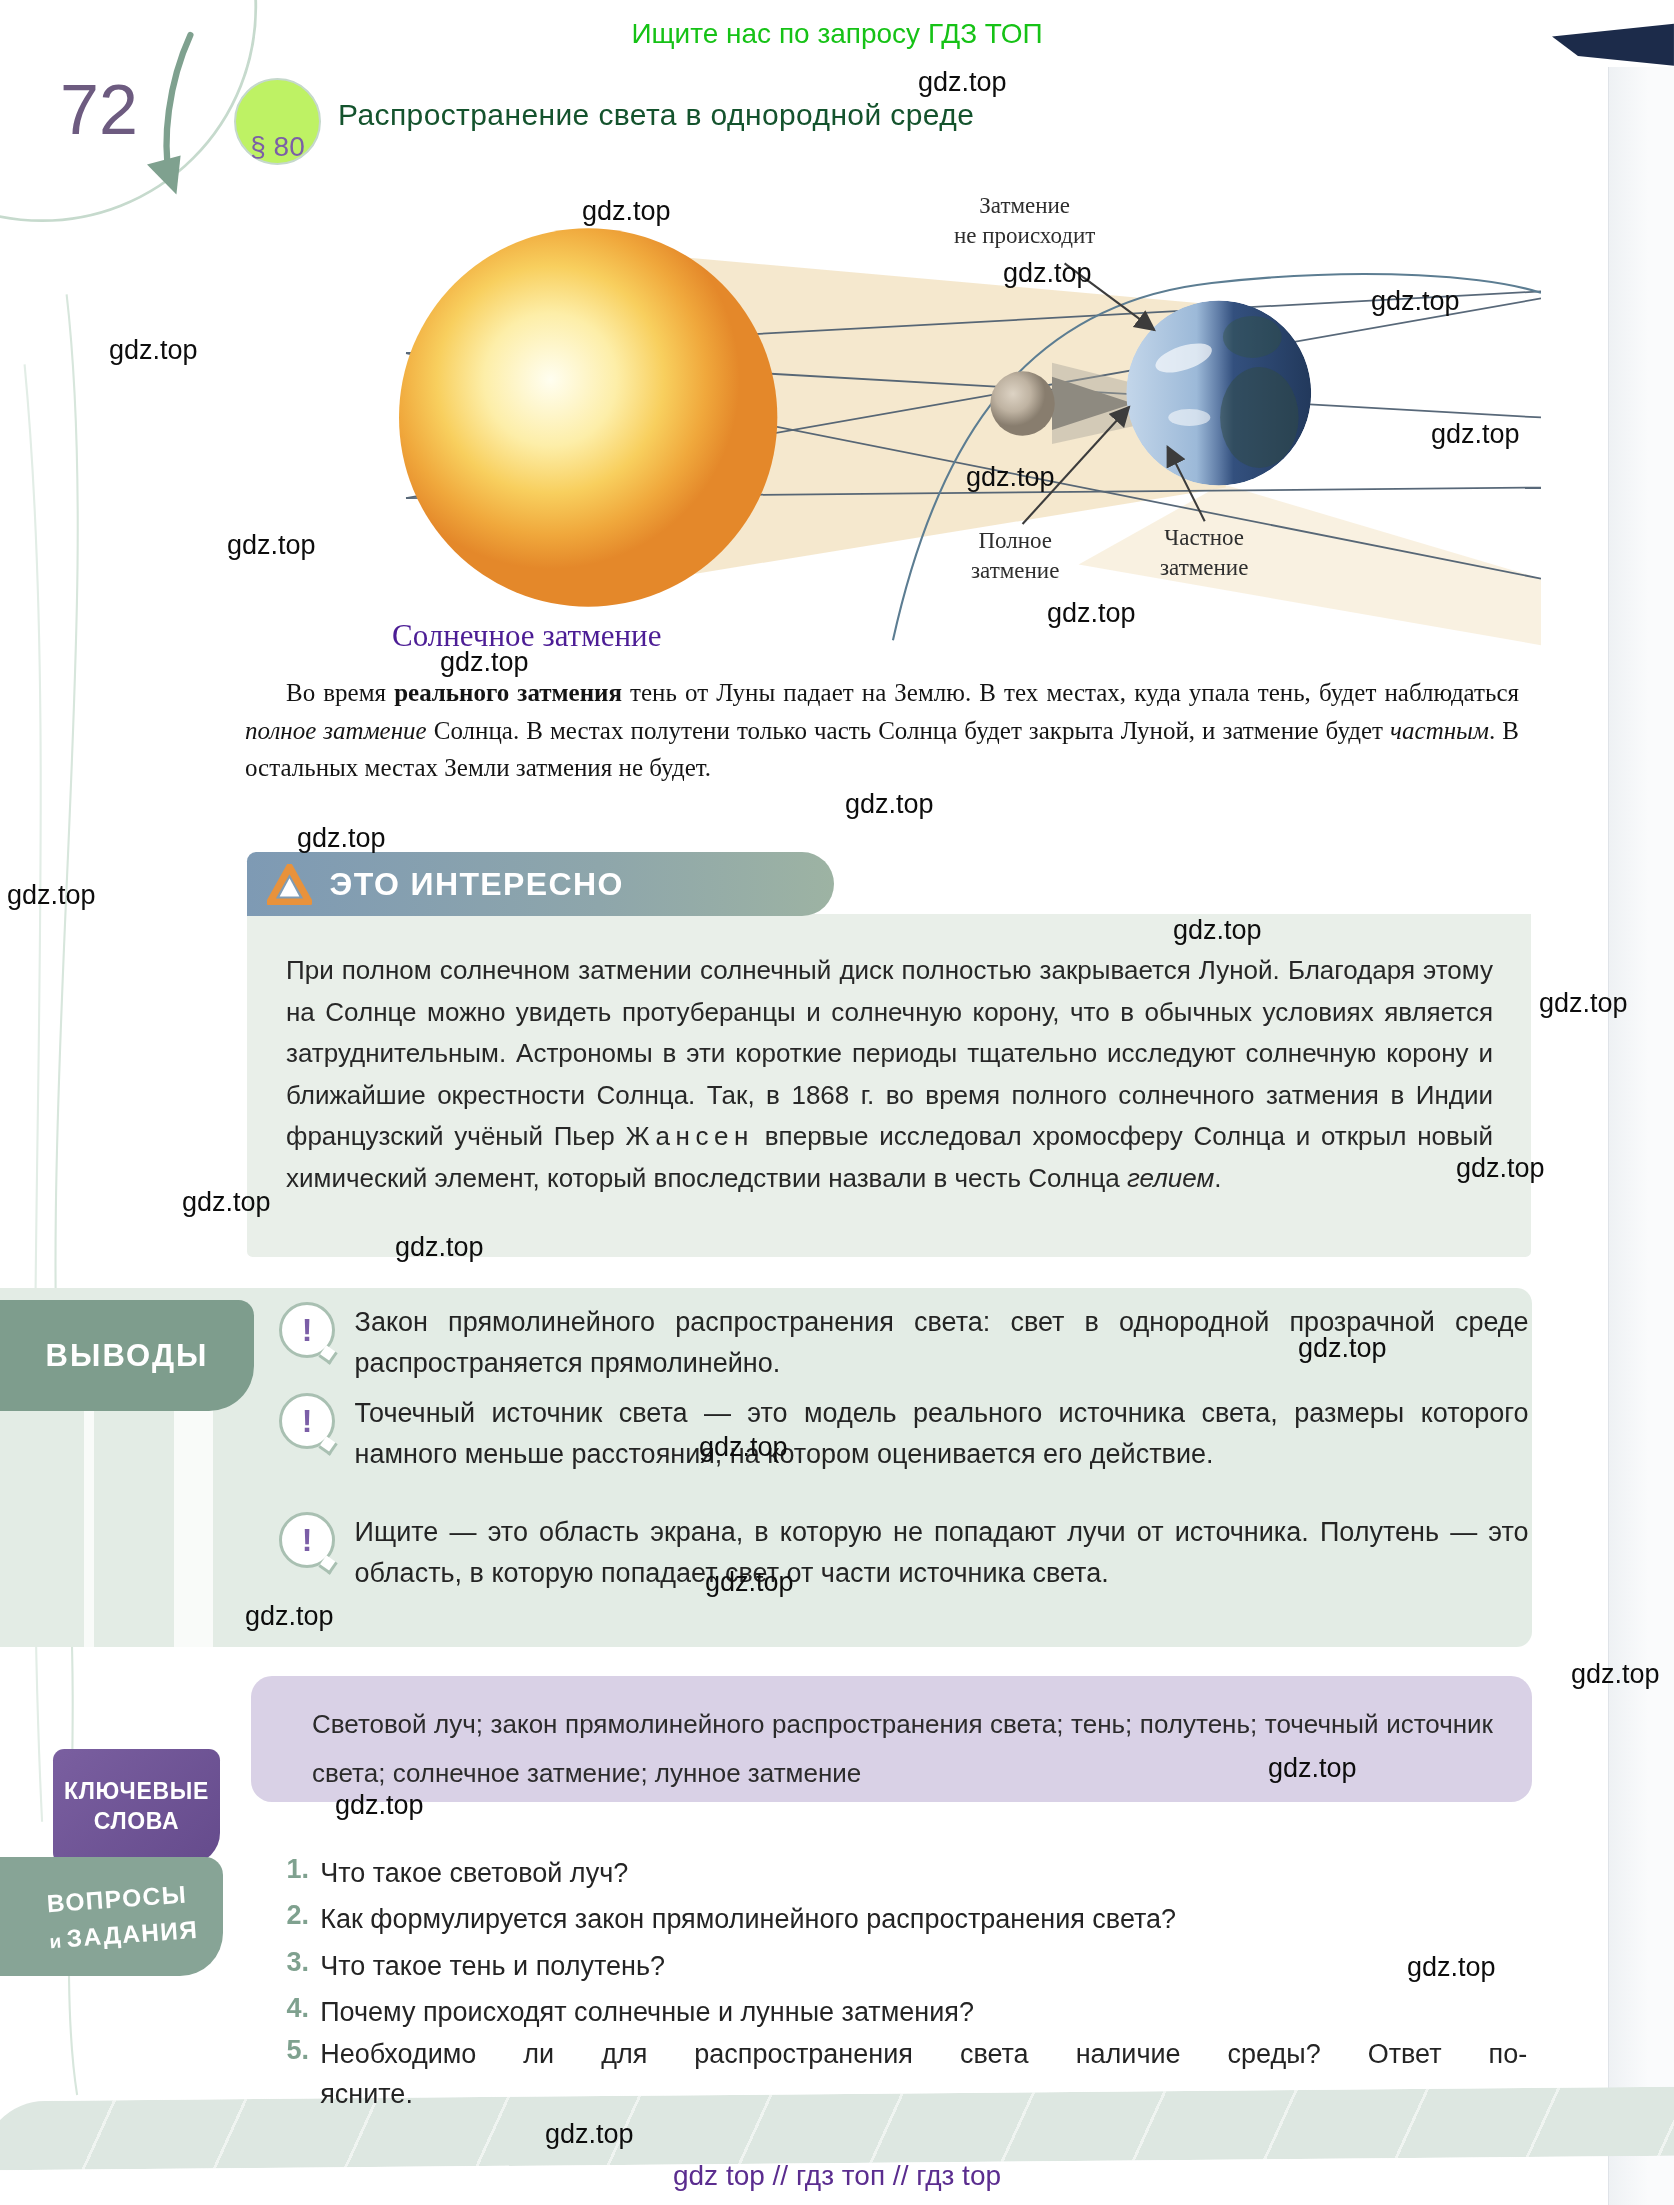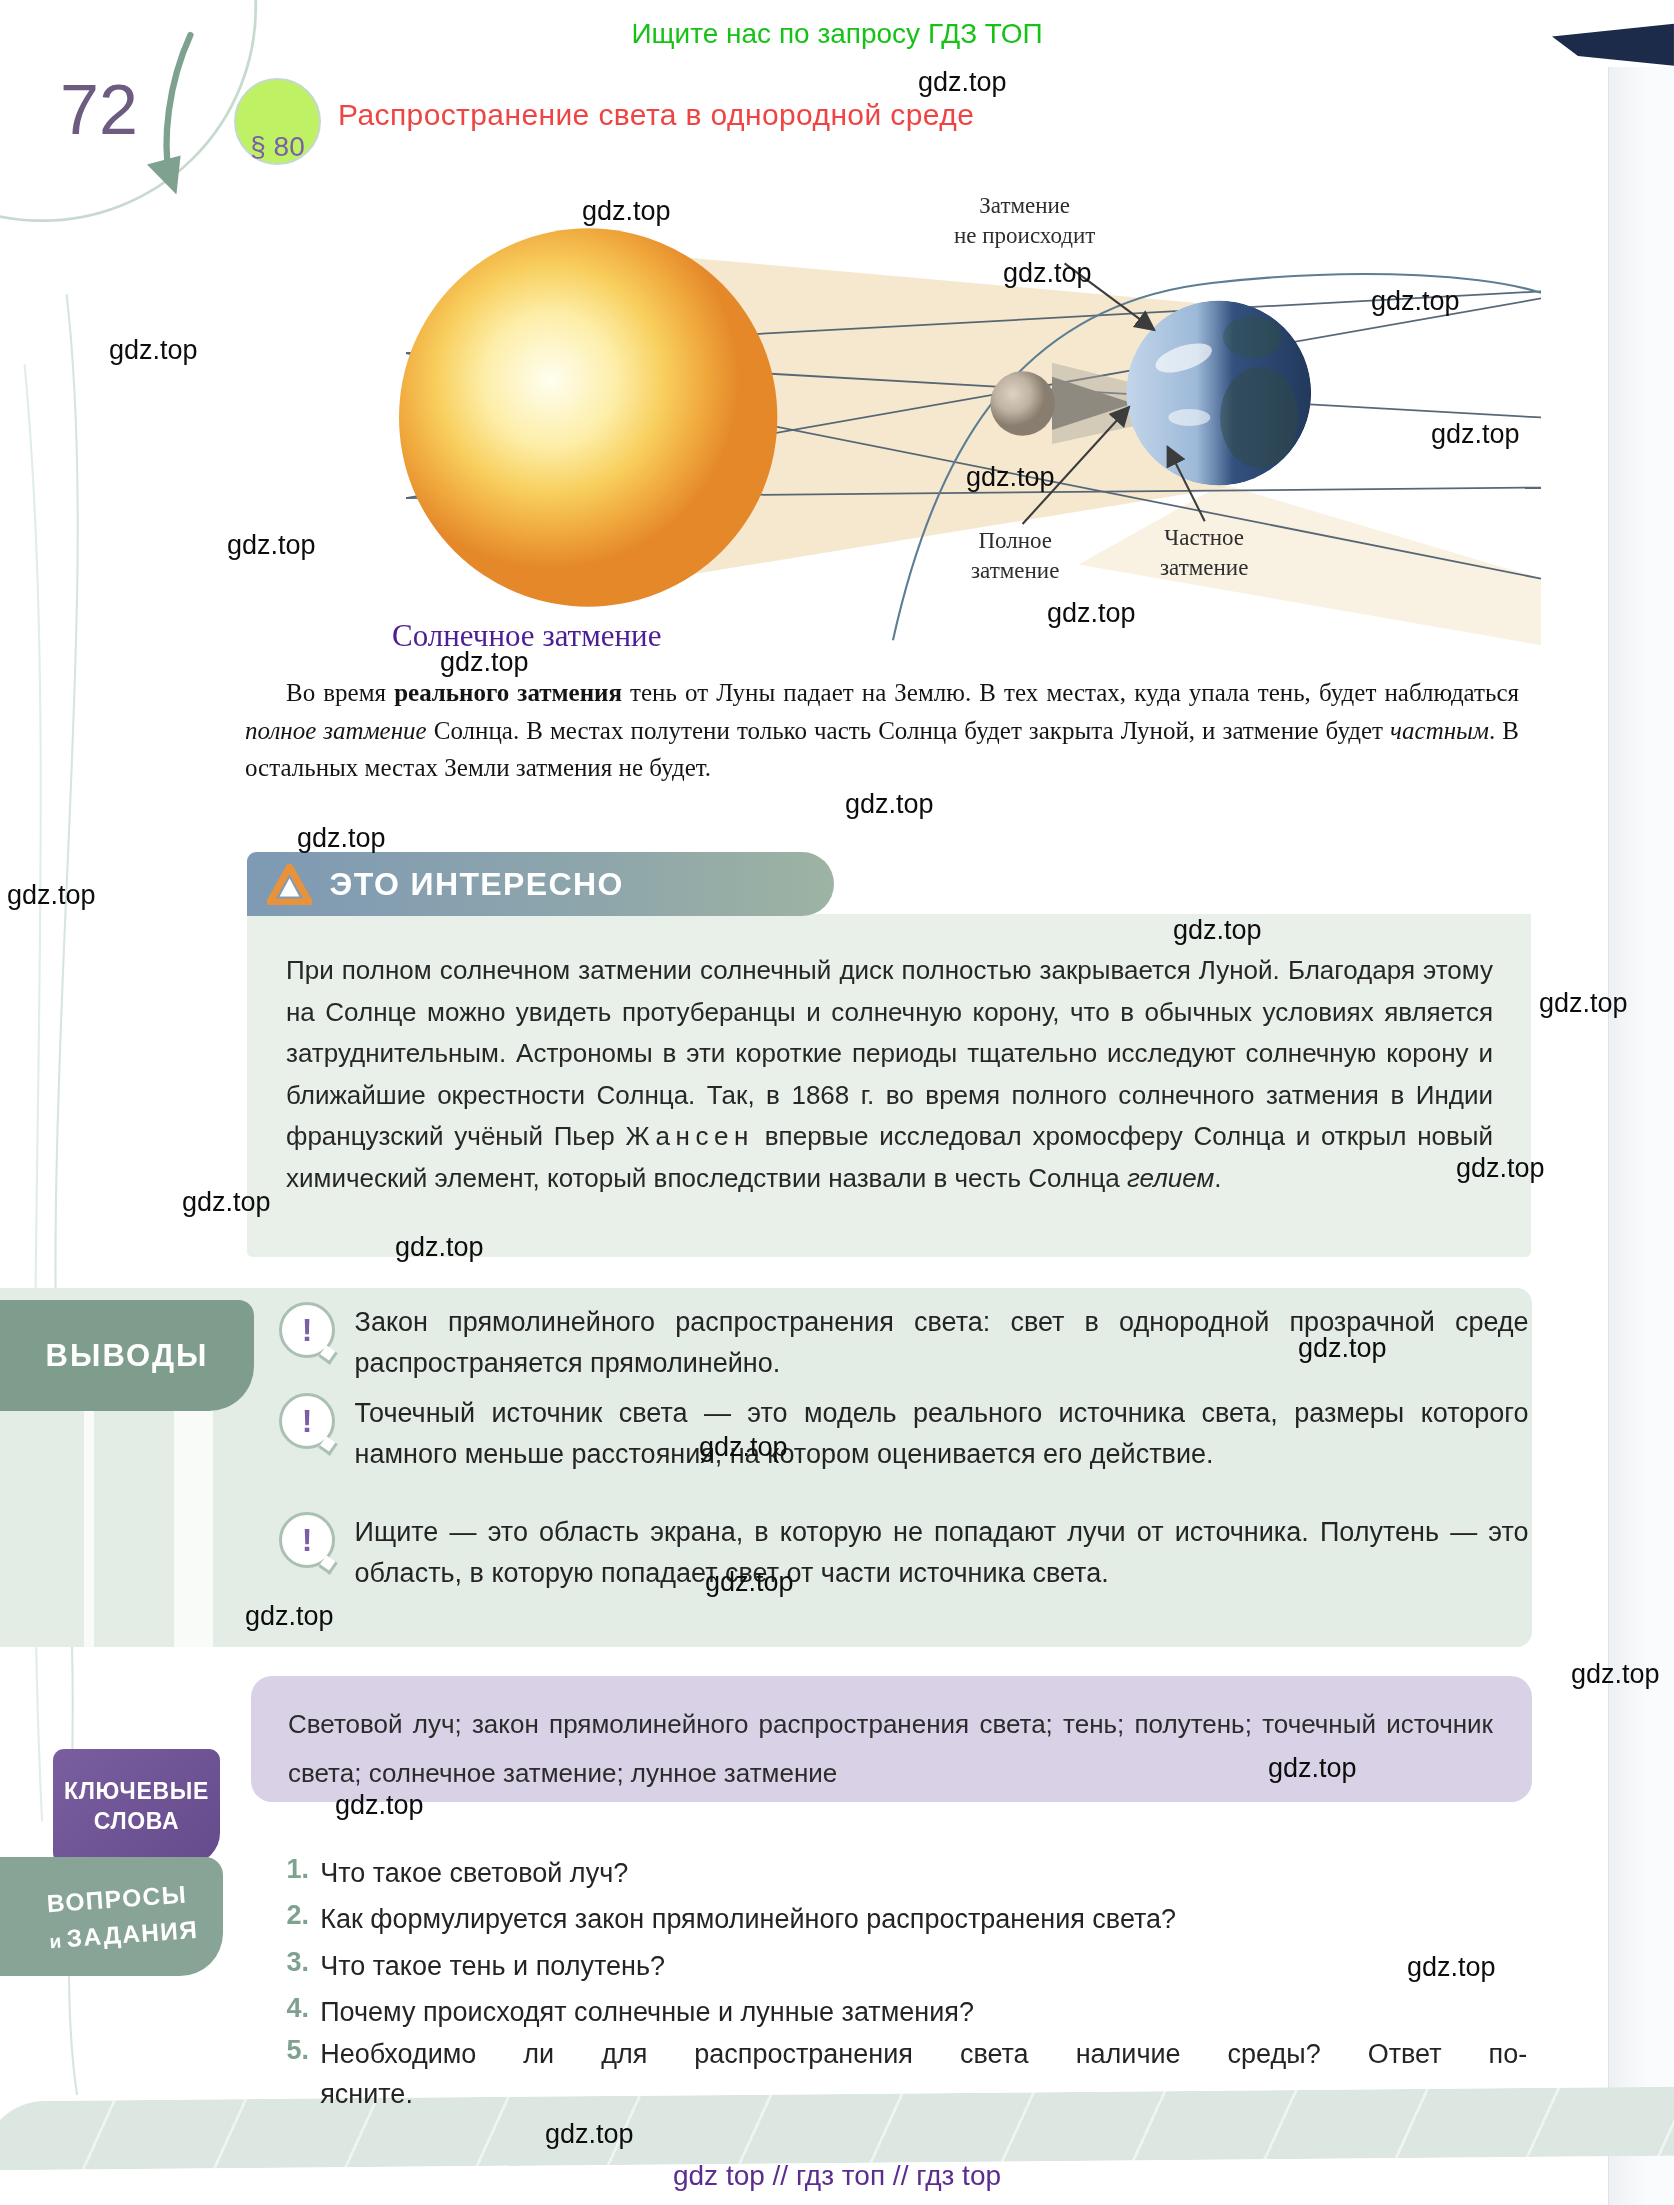--- a/index.html
+++ b/index.html
@@ -15,21 +15,21 @@
   
   .right-edge{left:1608px;top:67px;width:66px;height:2139px;
     background:linear-gradient(90deg,#eef1f4,#fafbfc 60%);border-left:0.7px solid #dfe3e8;z-index:1;}
   
   .promo{left:0;top:18px;width:1674px;text-align:center;font-size:28px;font-weight:500;
     color:#16c216;z-index:6;}
   .page-num{left:60px;top:70px;font-size:70px;font-weight:500;color:#6d5b80;z-index:5;}
   .sec-circle{left:234px;top:78px;width:83px;height:83px;border:2.1px solid #c5d8cc;
     border-radius:50%;background:#bef264;display:flex;align-items:flex-end;justify-content:center;
     font-size:28px;font-weight:normal;color:#7b5ea7;z-index:5;}
-  .page-title{left:338px;top:98px;font-size:30px;color:#ef4444;letter-spacing:0.4px;z-index:5;}
+  .page-title{left:338px;top:98px;font-size:30px;color:#14532d;letter-spacing:0.4px;z-index:5;}
   
   #diagram{left:378px;top:186px;z-index:2;}
   .dlabel{font-family:"Liberation Serif", serif;font-size:23px;color:#2e2e2e;line-height:1.32;z-index:3;text-align:center;}
   .caption{left:392px;top:618px;width:294px;font-family:"Liberation Serif", serif;
     font-size:31px;color:#4c1d95;z-index:3;}
   
   .main-par{left:245px;top:674px;width:1274px;font-family:"Liberation Serif", serif;
     font-size:25px;line-height:1.5;text-align:justify;text-indent:41px;color:#141414;z-index:3;}
   
   .int-banner{left:247px;top:852px;width:587px;height:64px;
@@ -51,21 +51,21 @@
   .bullet-row{z-index:4;display:flex;}
   .bubble{width:50px;height:50px;border:3.5px solid #a9c0b2;background:#fff;border-radius:50%;
     display:flex;align-items:center;justify-content:center;position:relative;flex:0 0 auto;}
   .bubble .bang{color:#7b5ea7;font-size:32px;font-weight:bold;line-height:1;}
   .bubble::after{content:"";position:absolute;right:-2.8px;bottom:-7px;width:11.2px;height:11.2px;
     background:#fff;border-right:3.5px solid #a9c0b2;border-bottom:3.5px solid #a9c0b2;
     transform:rotate(35deg);}
   .bullet-text{margin-left:19.6px;width:1174px;font-size:27px;line-height:1.5;text-align:justify;color:#242424;}
   
   .kw-panel{left:251px;top:1676px;width:1281px;height:126px;background:#d9d1e6;border-radius:21px;z-index:3;}
-  .kw-text{padding:24px 39px 0 37px;font-size:26px;line-height:1.9;text-align:justify;color:#2b2b2b;}
+  .kw-text{padding:24px 39px 0 37px;font-size:26px;line-height:1.9;text-align:justify;color:#2b2b2b;margin-left:24px;}
   .kw-label{left:53px;top:1749px;width:167px;height:115px;
     background:linear-gradient(135deg,#7a5fa0,#654b8c);border-radius:11.2px 11.2px 31px 11.2px;
     display:flex;flex-direction:column;align-items:center;justify-content:center;
     color:#fff;font-weight:bold;font-size:23px;line-height:1.3;letter-spacing:0.7px;z-index:4;}
   
   .q-label{left:0;top:1857px;width:223px;height:119px;background:#87a496;
     border-radius:0 18px 43px 0;color:#fff;font-weight:bold;z-index:4;}
   .q-label .inner{position:absolute;left:48px;top:24px;transform:rotate(-4deg);
     font-size:24.5px;letter-spacing:1.4px;line-height:1.45;}
   .q-label .and{font-size:19px;margin-right:4.2px;}

